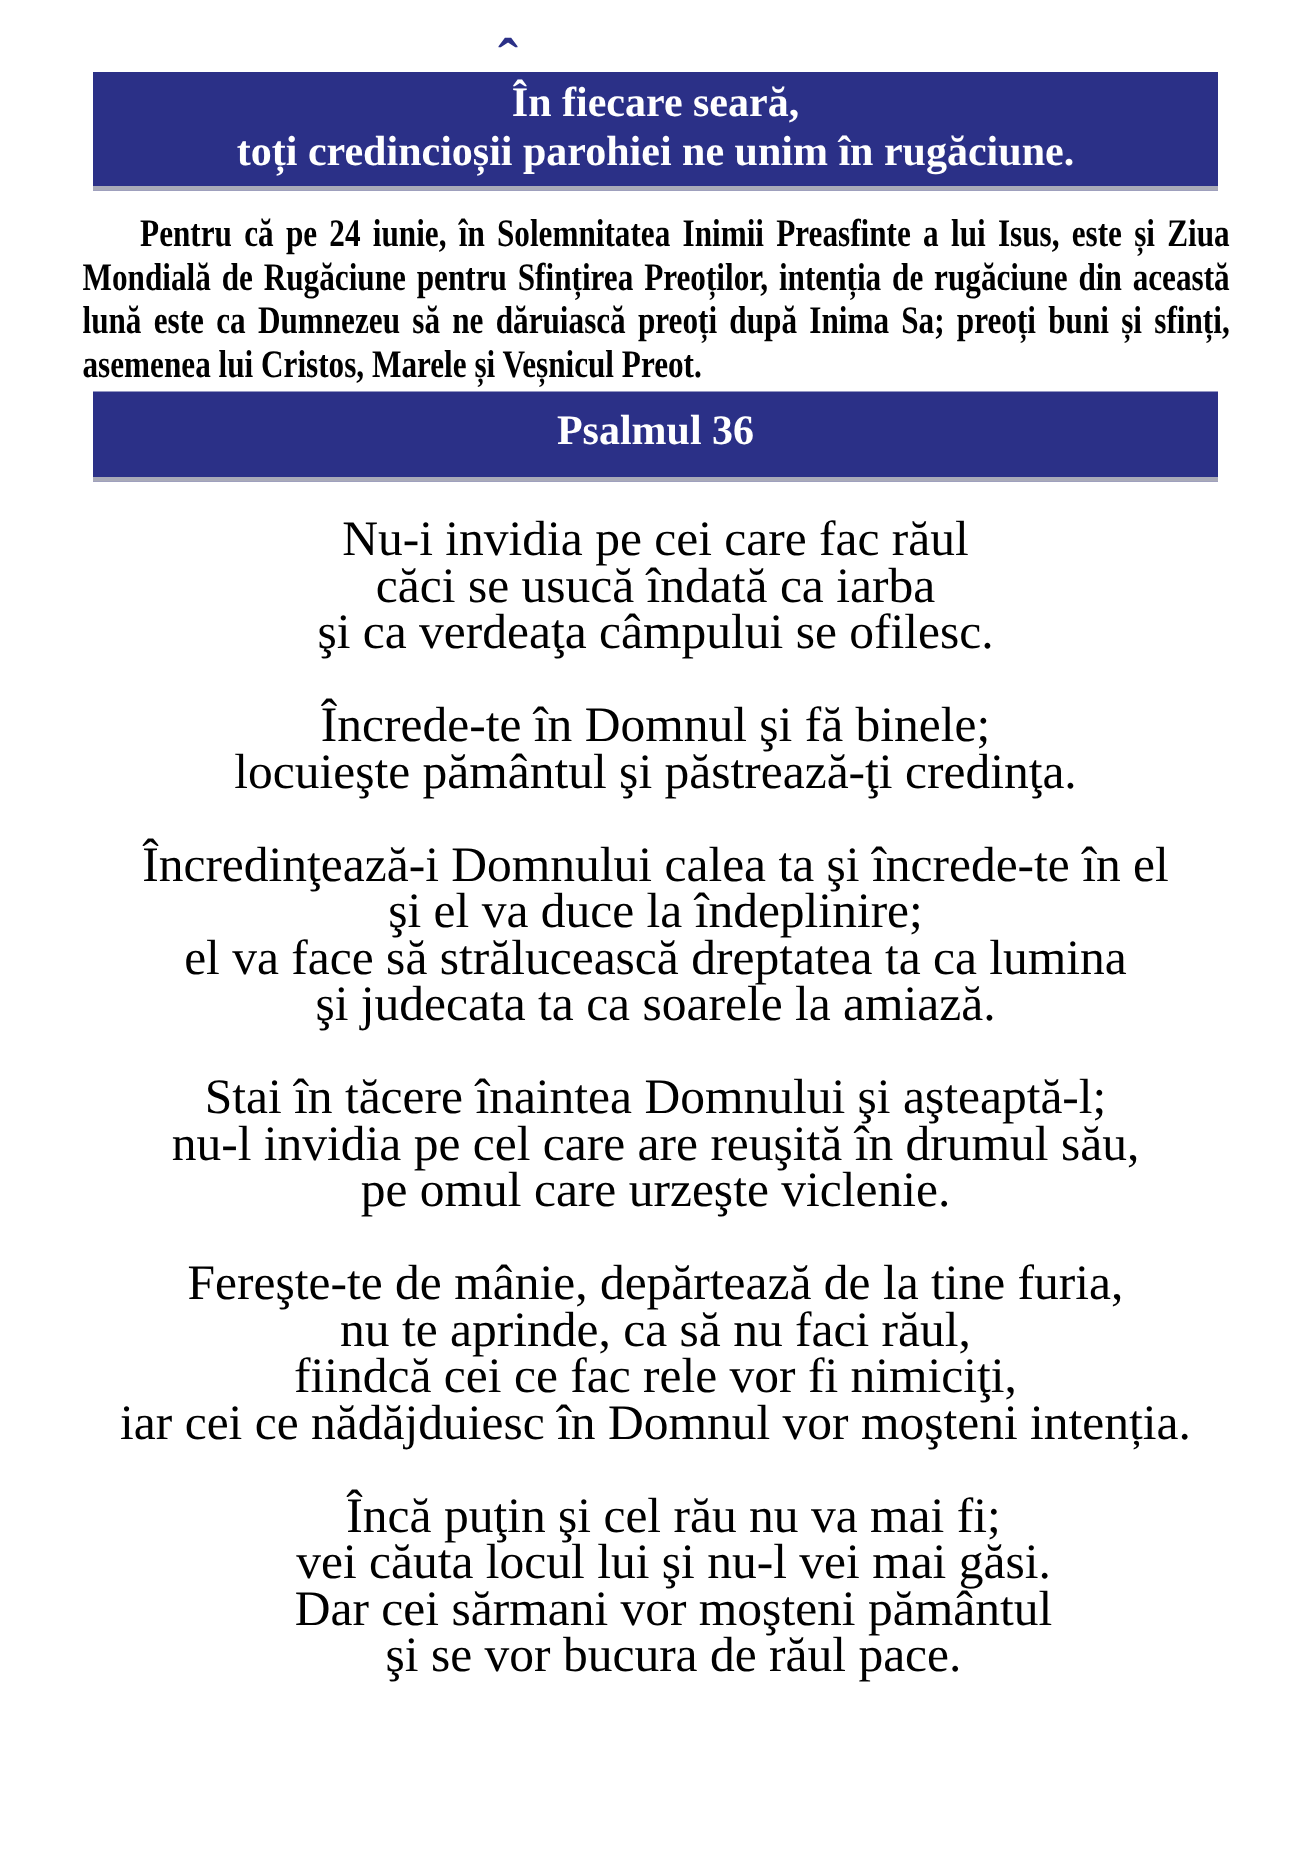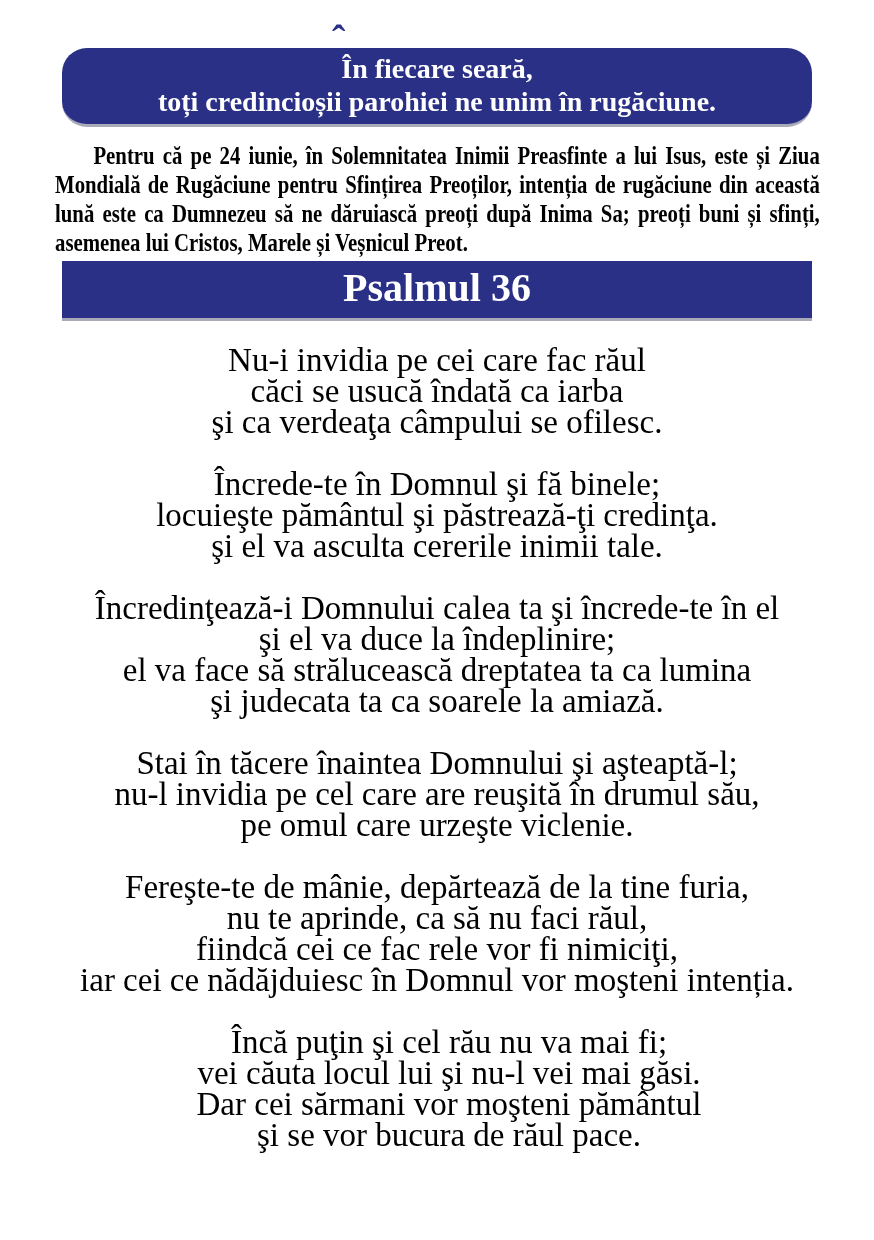--- a/index.html
+++ b/index.html
@@ -16,26 +16,25 @@
     color: #ffffff;
     text-align: center;
     font-weight: bold;
     border-bottom: 3px solid #a9aab8;
   }
   .banner-top {
     margin-top: 48px;
     padding: 4px 0 6px 0;
     font-size: 28px;
     line-height: 33px;
-    border-radius: 25px;
   }
   .banner-title {
     margin-top: 4px;
     padding: 5px 0 8px 0;
-    font-size: 40px;
+    font-size: 28px;
     line-height: 44px;
   }
   .caret-artifact {
     position: absolute;
     left: 332px; top: 20px;
     color: #2b3087;
     font-weight: bold;
     font-size: 40px;
     line-height: 40px;
   }
@@ -77,21 +76,20 @@
 
 <div class="psalm">
   <div class="stanza">
     <div>Nu-i invidia pe cei care fac răul</div>
     <div>căci se usucă îndată ca iarba</div>
     <div>şi ca verdeaţa câmpului se ofilesc.</div>
   </div>
   <div class="stanza">
     <div>Încrede-te în Domnul şi fă binele;</div>
     <div>locuieşte pământul şi păstrează-ţi credinţa.</div>
-    <div>şi el va asculta cererile inimii tale.</div>
   </div>
   <div class="stanza">
     <div>Încredinţează-i Domnului calea ta şi încrede-te în el</div>
     <div>şi el va duce la îndeplinire;</div>
     <div>el va face să strălucească dreptatea ta ca lumina</div>
     <div>şi judecata ta ca soarele la amiază.</div>
   </div>
   <div class="stanza">
     <div>Stai în tăcere înaintea Domnului şi aşteaptă-l;</div>
     <div>nu-l invidia pe cel care are reuşită în drumul său,</div>

